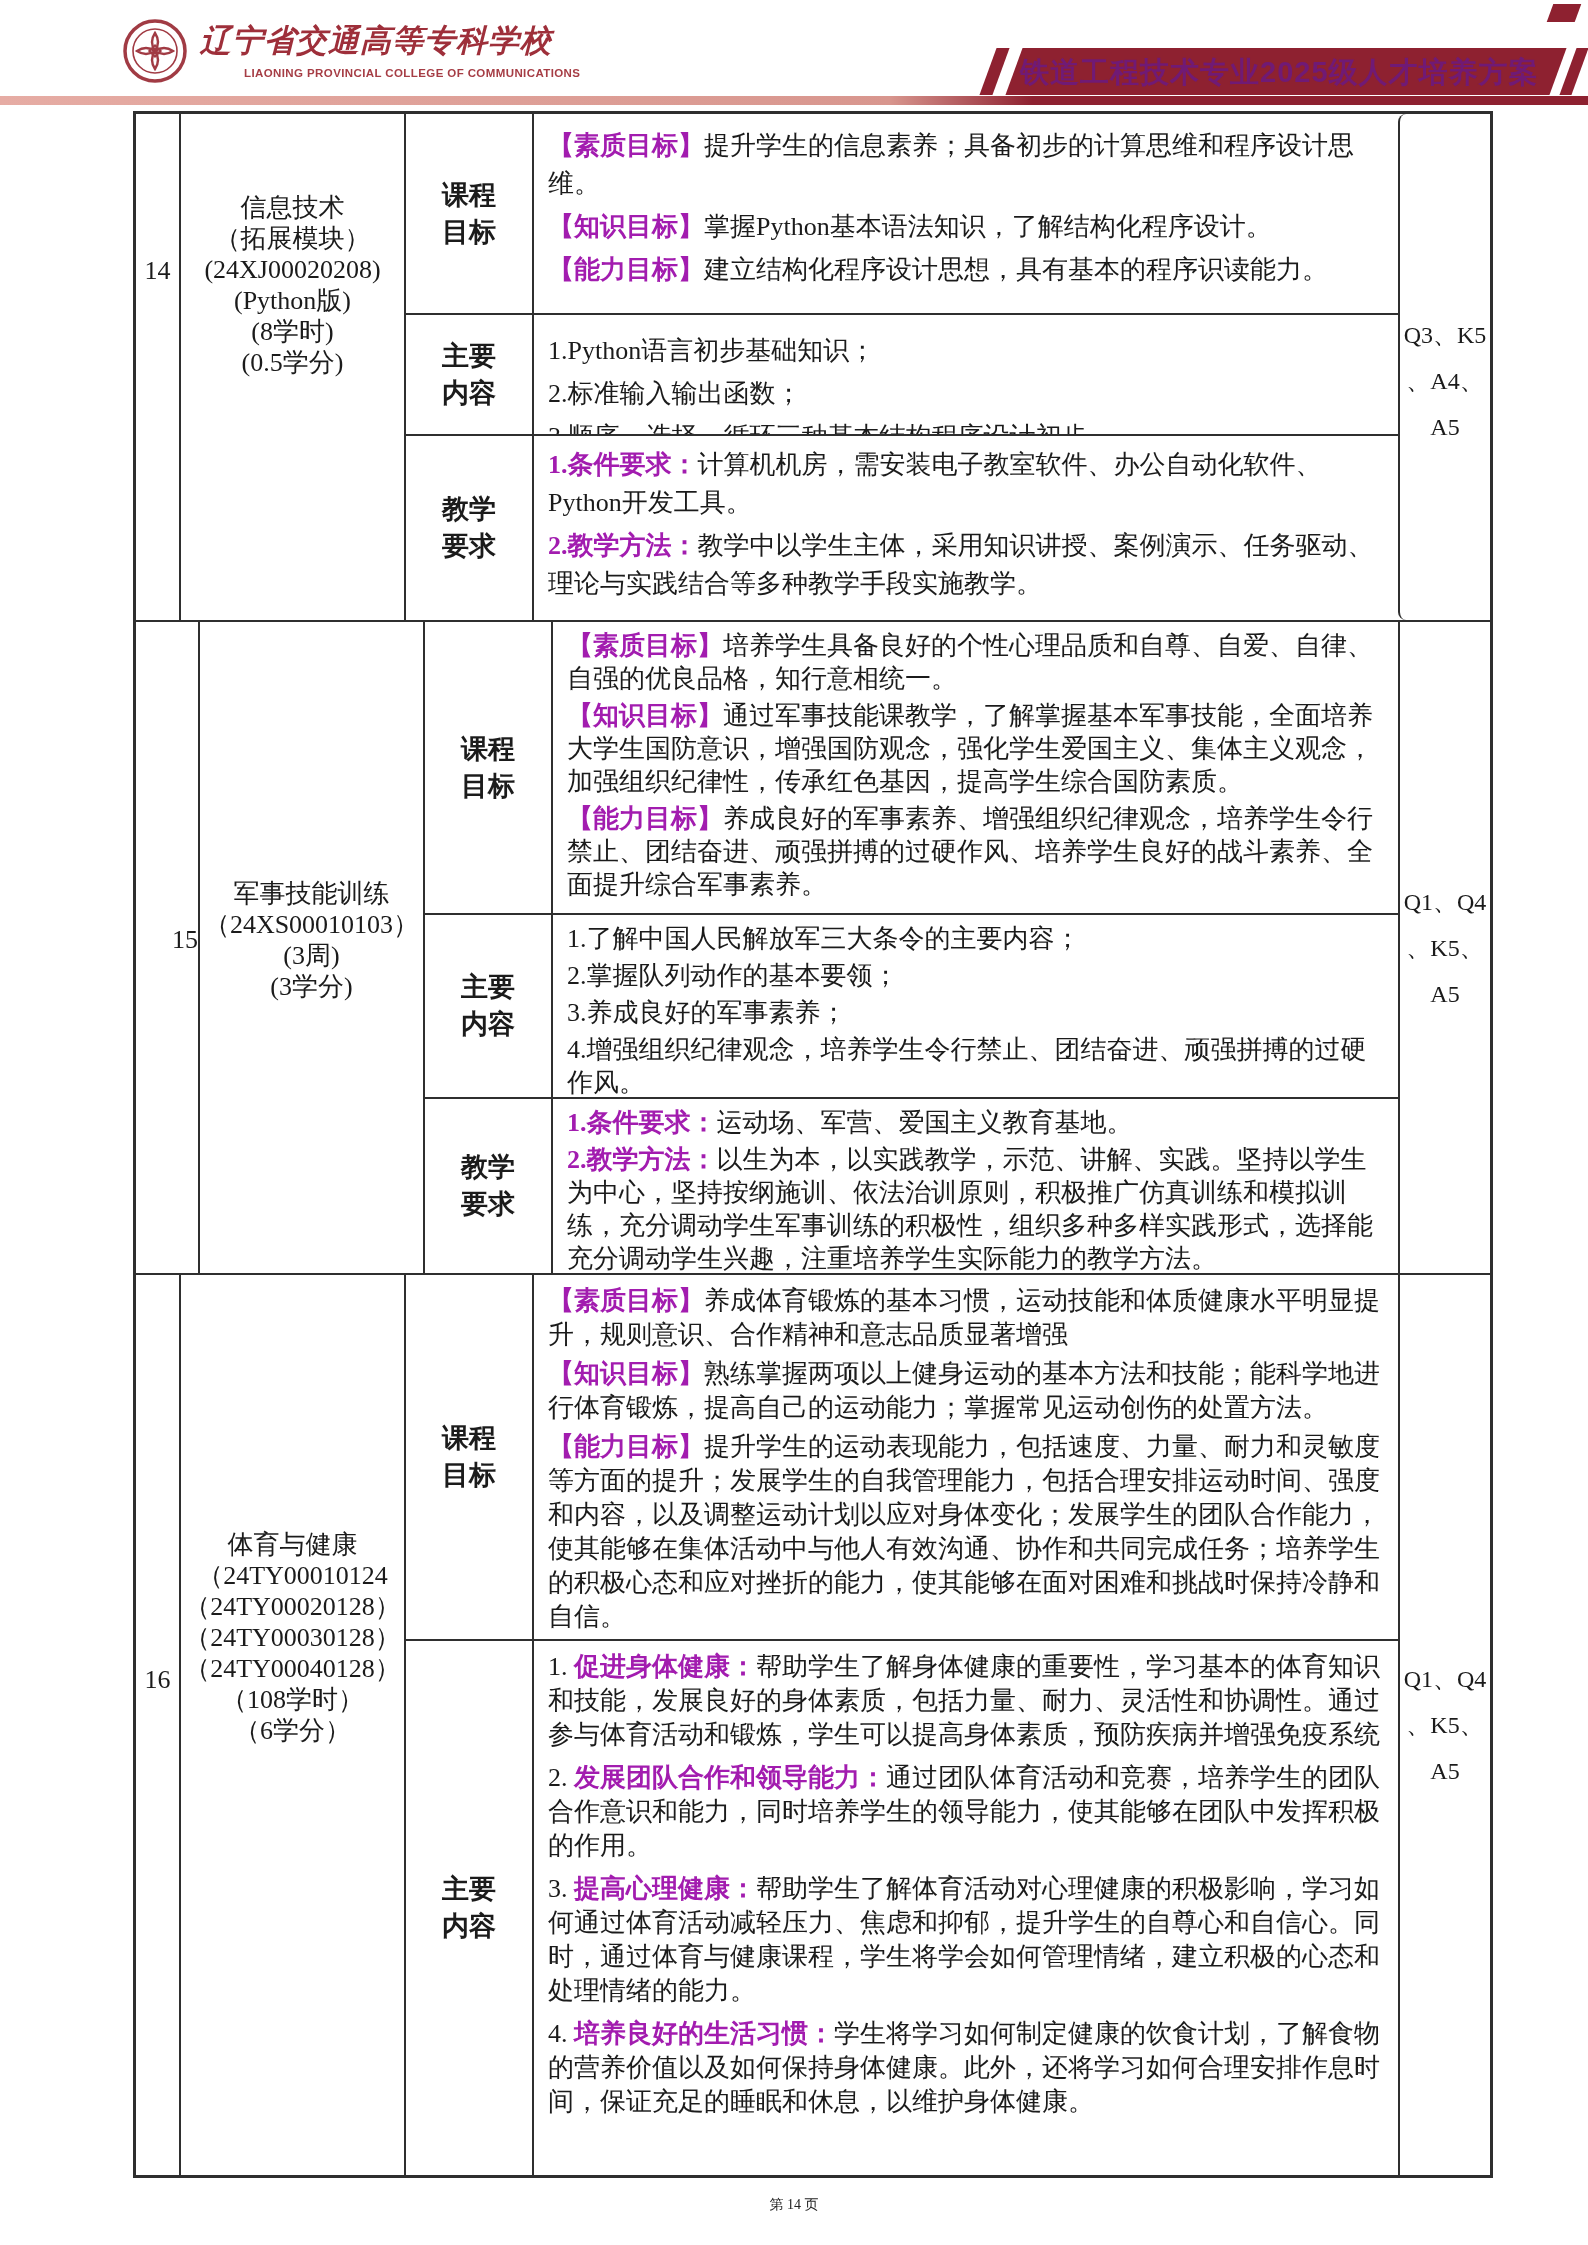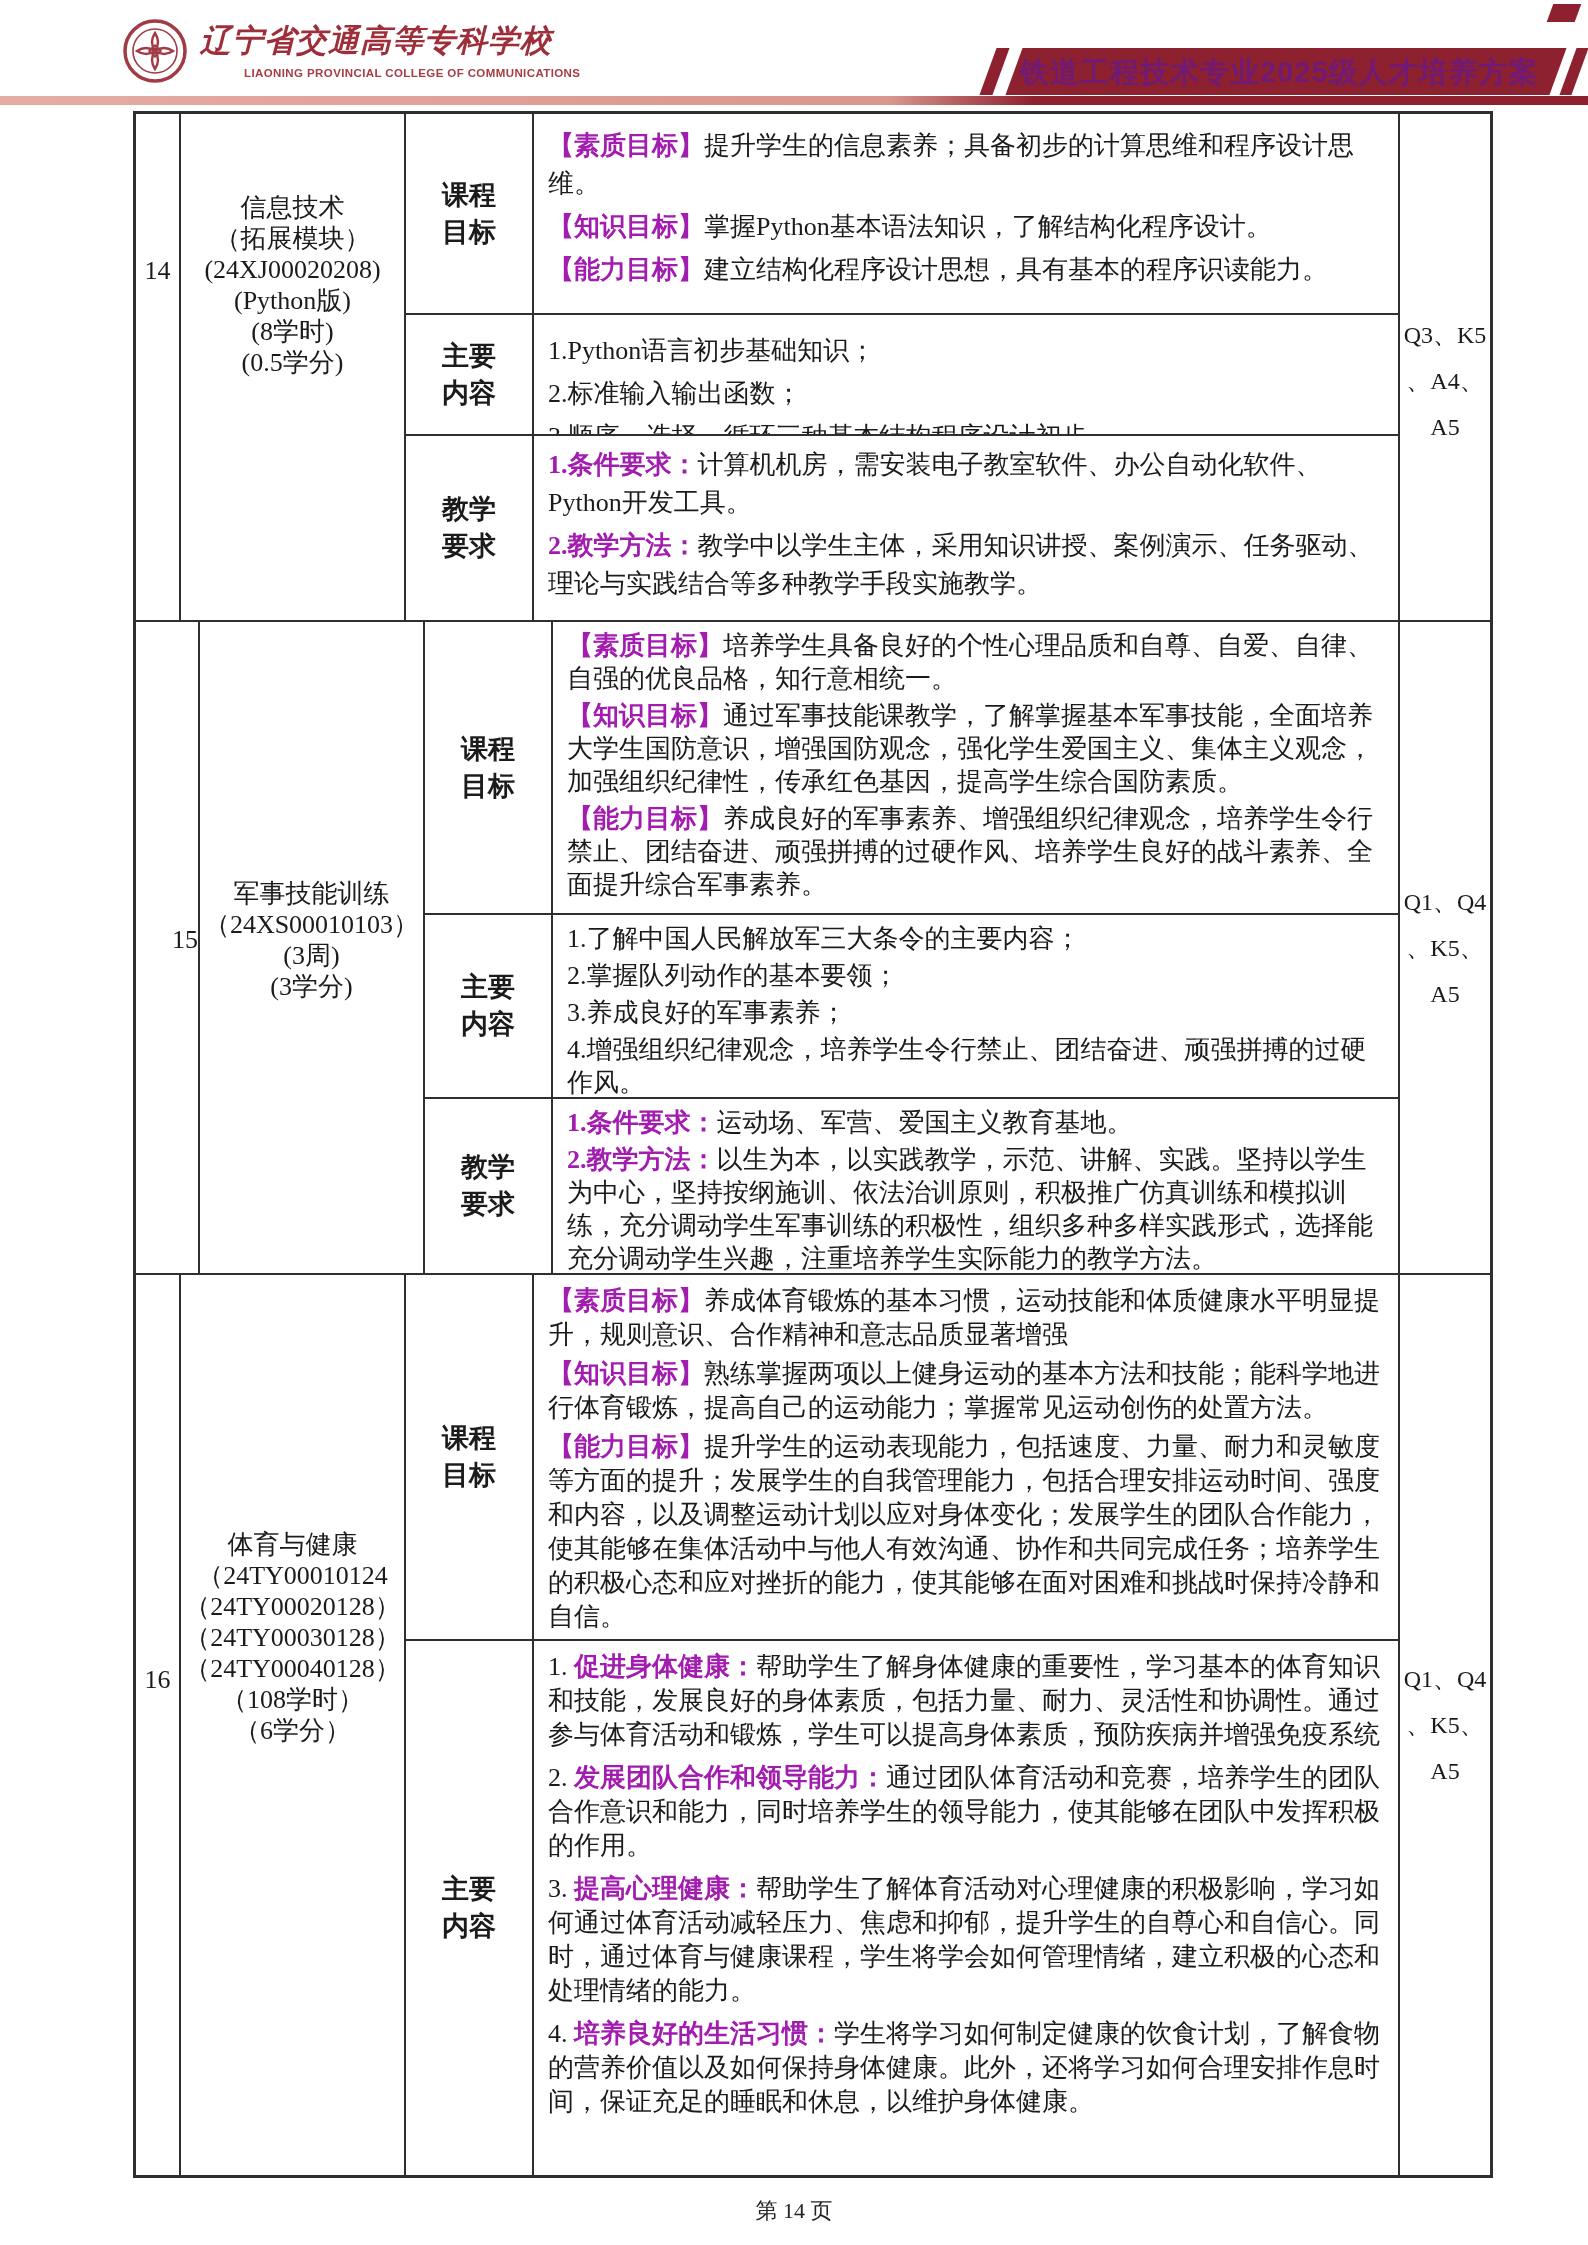--- a/index.html
+++ b/index.html
@@ -39,36 +39,36 @@
     align-items:center;justify-content:center;font-size:24px;line-height:46px;text-align:center;}
   .para .b{font-weight:700;color:#a21caf;}
   
   .r0 .s0{height:199px;} .r0 .s1{height:121px;} .r0 .s2{height:186px;}
   .r0 .sec-content{line-height:38px;}
   .r0 .s0 .sec-content{padding-top:13px;}
   .r0 .s1 .sec-content{padding-top:17px;}
   .r0 .para{margin-bottom:5px;}
   .r0 .col-num span{transform:translateY(-96px);display:block;}
   .r0 .name-box{transform:translateY(-82px);}
-  .r0 .col-codes{transform:translateY(0);} .r0 .codes-box{transform:translateY(14px);}
+  .r0 .col-codes{transform:translateY(0);border-radius:8px;} .r0 .codes-box{transform:translateY(14px);}
   
   .r1 .s0{height:291px;} .r1 .s1{height:184px;} .r1 .s2{height:176px;}
   .r1 .sec-content{line-height:33px;padding-top:7px;}
   .r1 .para{margin-bottom:4px;}
   .r1 .col-num span{transform:translateY(-8px);display:block;margin-left:36px;}
   .r1 .name-box{transform:translateY(-8px);}
   
   .r2 .s0{height:364px;} .r2 .s1{height:536px;}
   .r2 .sec-content{line-height:34px;padding-top:9px;}
   .r2 .s0 .para{margin-bottom:5px;}
   .r2 .s1 .para{margin-bottom:9px;}
   .r2 .col-num span{transform:translateY(-45px);display:block;}
   .r2 .name-box{transform:translateY(-88px);}
   
-  .footer{position:absolute;left:0;top:2196px;width:1588px;text-align:center;font-size:22px;color:#222;}
+  .footer{position:absolute;left:0;top:2196px;width:1588px;text-align:center;font-size:14px;color:#222;}
 </style>
 </head>
 <body>
 
 <div class="header">
   <svg class="logo" viewBox="0 0 66 66">
     <circle cx="33" cy="33" r="30" fill="none" stroke="#a13b44" stroke-width="3.5"></circle>
     <circle cx="33" cy="33" r="22" fill="none" stroke="#a13b44" stroke-width="1.6"></circle>
     <g fill="none" stroke="#a13b44" stroke-width="2.4">
       <path d="M33 15 q6 9 0 18 q-6 -9 0 -18z"></path>

